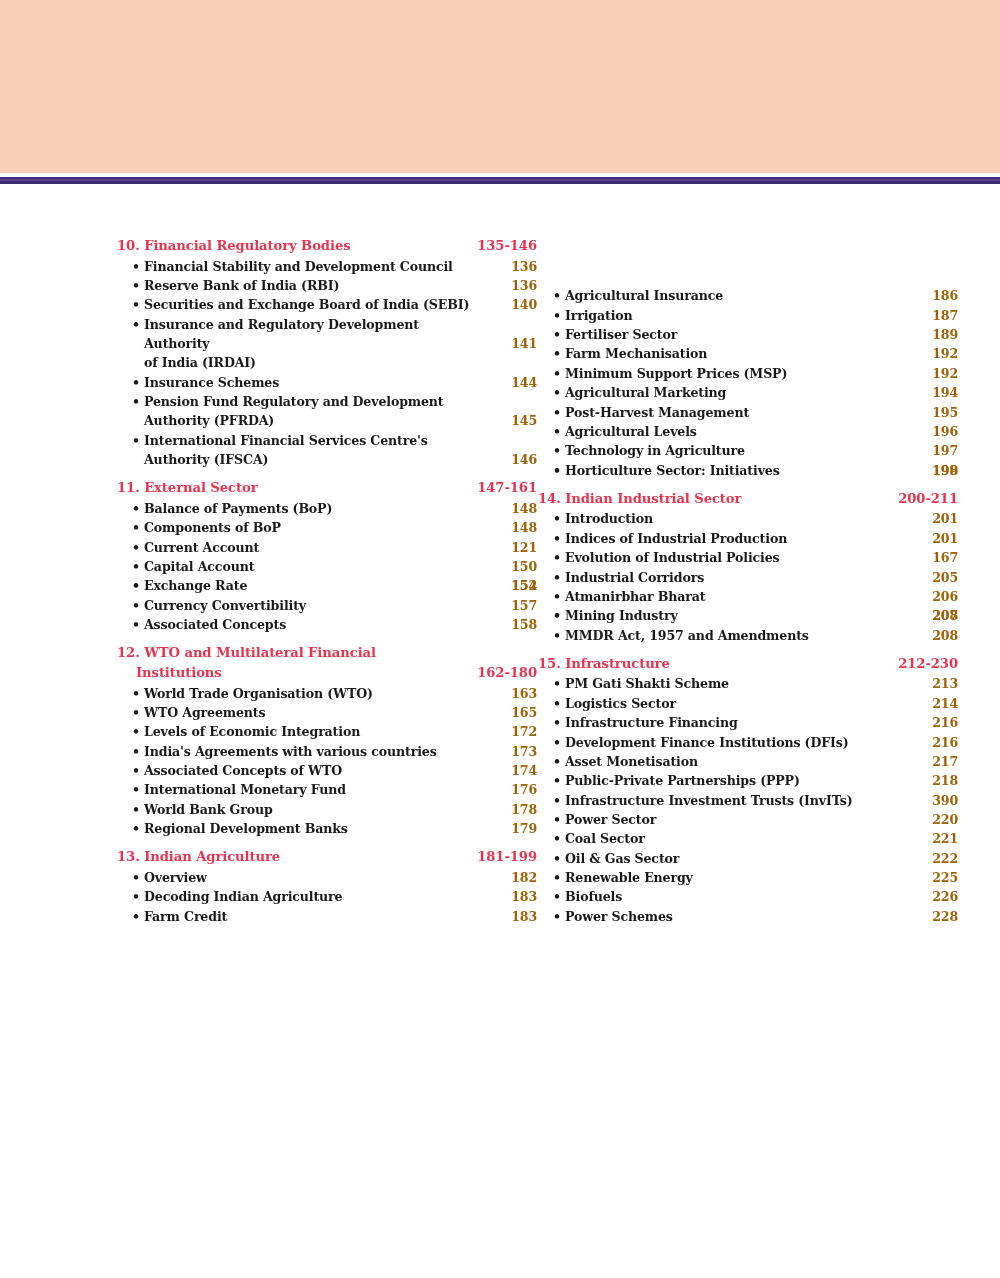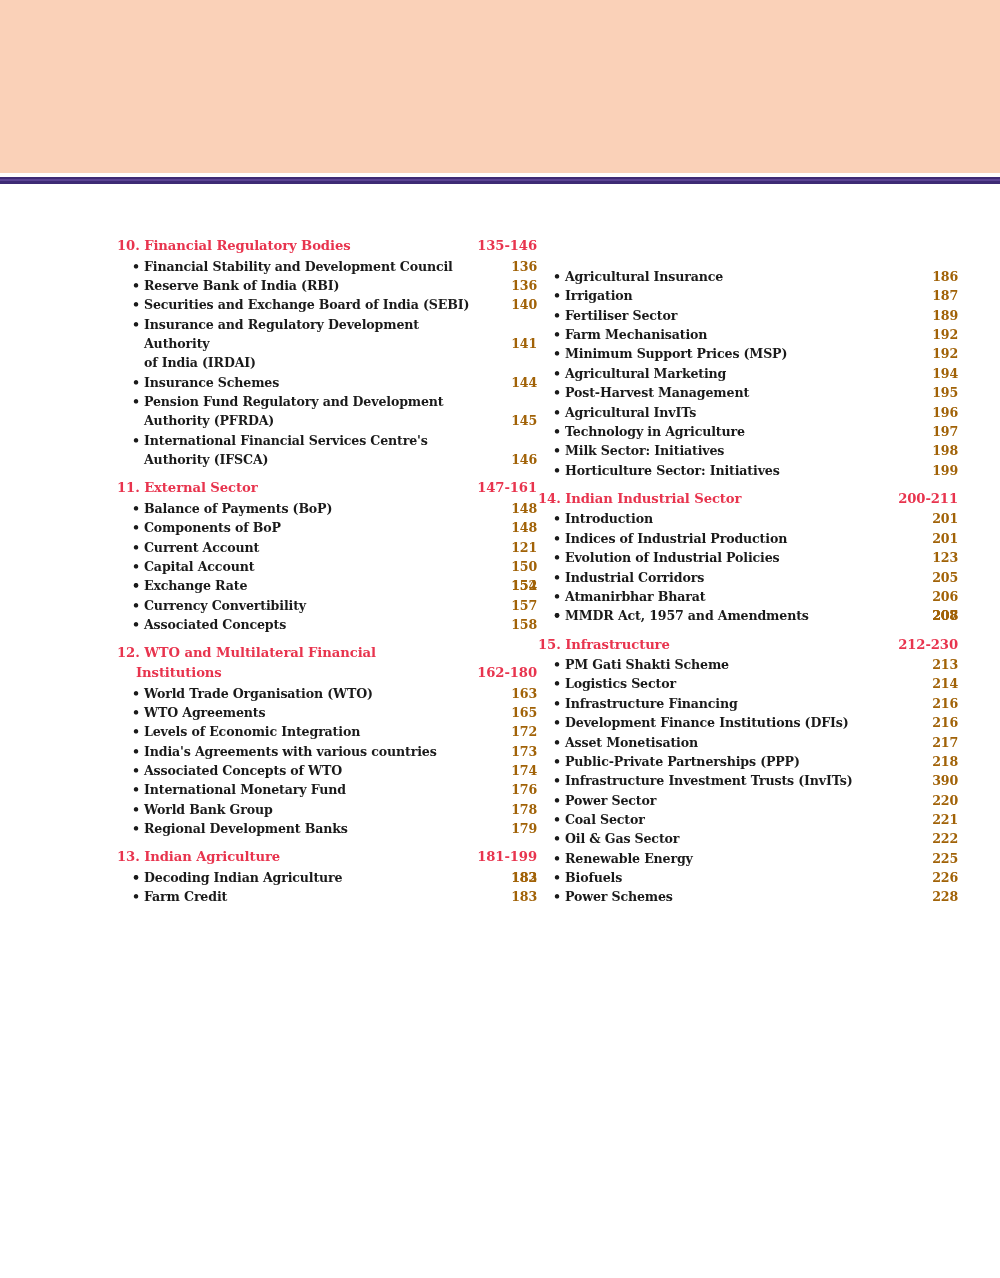--- a/index.html
+++ b/index.html
@@ -272,20 +272,21 @@
           </li>
         </ul>
       </div>
       <div class="chapter-block">
         <div class="chapter">
           <span class="ch-line"><span class="ch-title">13. Indian Agriculture</span><span class="ch-pages">181-199</span></span>
         </div>
         <ul class="entries">
           <li class="one-line">
             <span class="bullet">•</span>
+            <span class="etext">Overview</span>
             <span class="epage">182</span>
           </li>
           <li class="one-line">
             <span class="bullet">•</span>
             <span class="etext">Decoding Indian Agriculture</span>
             <span class="epage">183</span>
           </li>
           <li class="one-line">
             <span class="bullet">•</span>
             <span class="etext">Farm Credit</span>
@@ -327,31 +328,30 @@
             <span class="etext">Agricultural Marketing</span>
             <span class="epage">194</span>
           </li>
           <li class="one-line">
             <span class="bullet">•</span>
             <span class="etext">Post-Harvest Management</span>
             <span class="epage">195</span>
           </li>
           <li class="one-line">
             <span class="bullet">•</span>
-            <span class="etext">Agricultural InvITs</span>
+            <span class="etext">Agricultural Levels</span>
             <span class="epage">196</span>
           </li>
           <li class="one-line">
             <span class="bullet">•</span>
             <span class="etext">Technology in Agriculture</span>
             <span class="epage">197</span>
           </li>
           <li class="one-line">
             <span class="bullet">•</span>
-            <span class="etext">Milk Sector: Initiatives</span>
             <span class="epage">198</span>
           </li>
           <li class="one-line">
             <span class="bullet">•</span>
             <span class="etext">Horticulture Sector: Initiatives</span>
             <span class="epage">199</span>
           </li>
         </ul>
       </div>
       <div class="chapter-block">
@@ -365,38 +365,39 @@
             <span class="epage">201</span>
           </li>
           <li class="one-line">
             <span class="bullet">•</span>
             <span class="etext">Indices of Industrial Production</span>
             <span class="epage">201</span>
           </li>
           <li class="one-line">
             <span class="bullet">•</span>
             <span class="etext">Evolution of Industrial Policies</span>
-            <span class="epage">123</span>
+            <span class="epage">167</span>
           </li>
           <li class="one-line">
             <span class="bullet">•</span>
             <span class="etext">Industrial Corridors</span>
             <span class="epage">205</span>
           </li>
           <li class="one-line">
             <span class="bullet">•</span>
             <span class="etext">Atmanirbhar Bharat</span>
             <span class="epage">206</span>
           </li>
           <li class="one-line">
             <span class="bullet">•</span>
             <span class="epage">207</span>
           </li>
           <li class="one-line">
             <span class="bullet">•</span>
+            <span class="etext">Mining Industry</span>
             <span class="epage">208</span>
           </li>
           <li class="one-line">
             <span class="bullet">•</span>
             <span class="etext">MMDR Act, 1957 and Amendments</span>
             <span class="epage">208</span>
           </li>
         </ul>
       </div>
       <div class="chapter-block">

